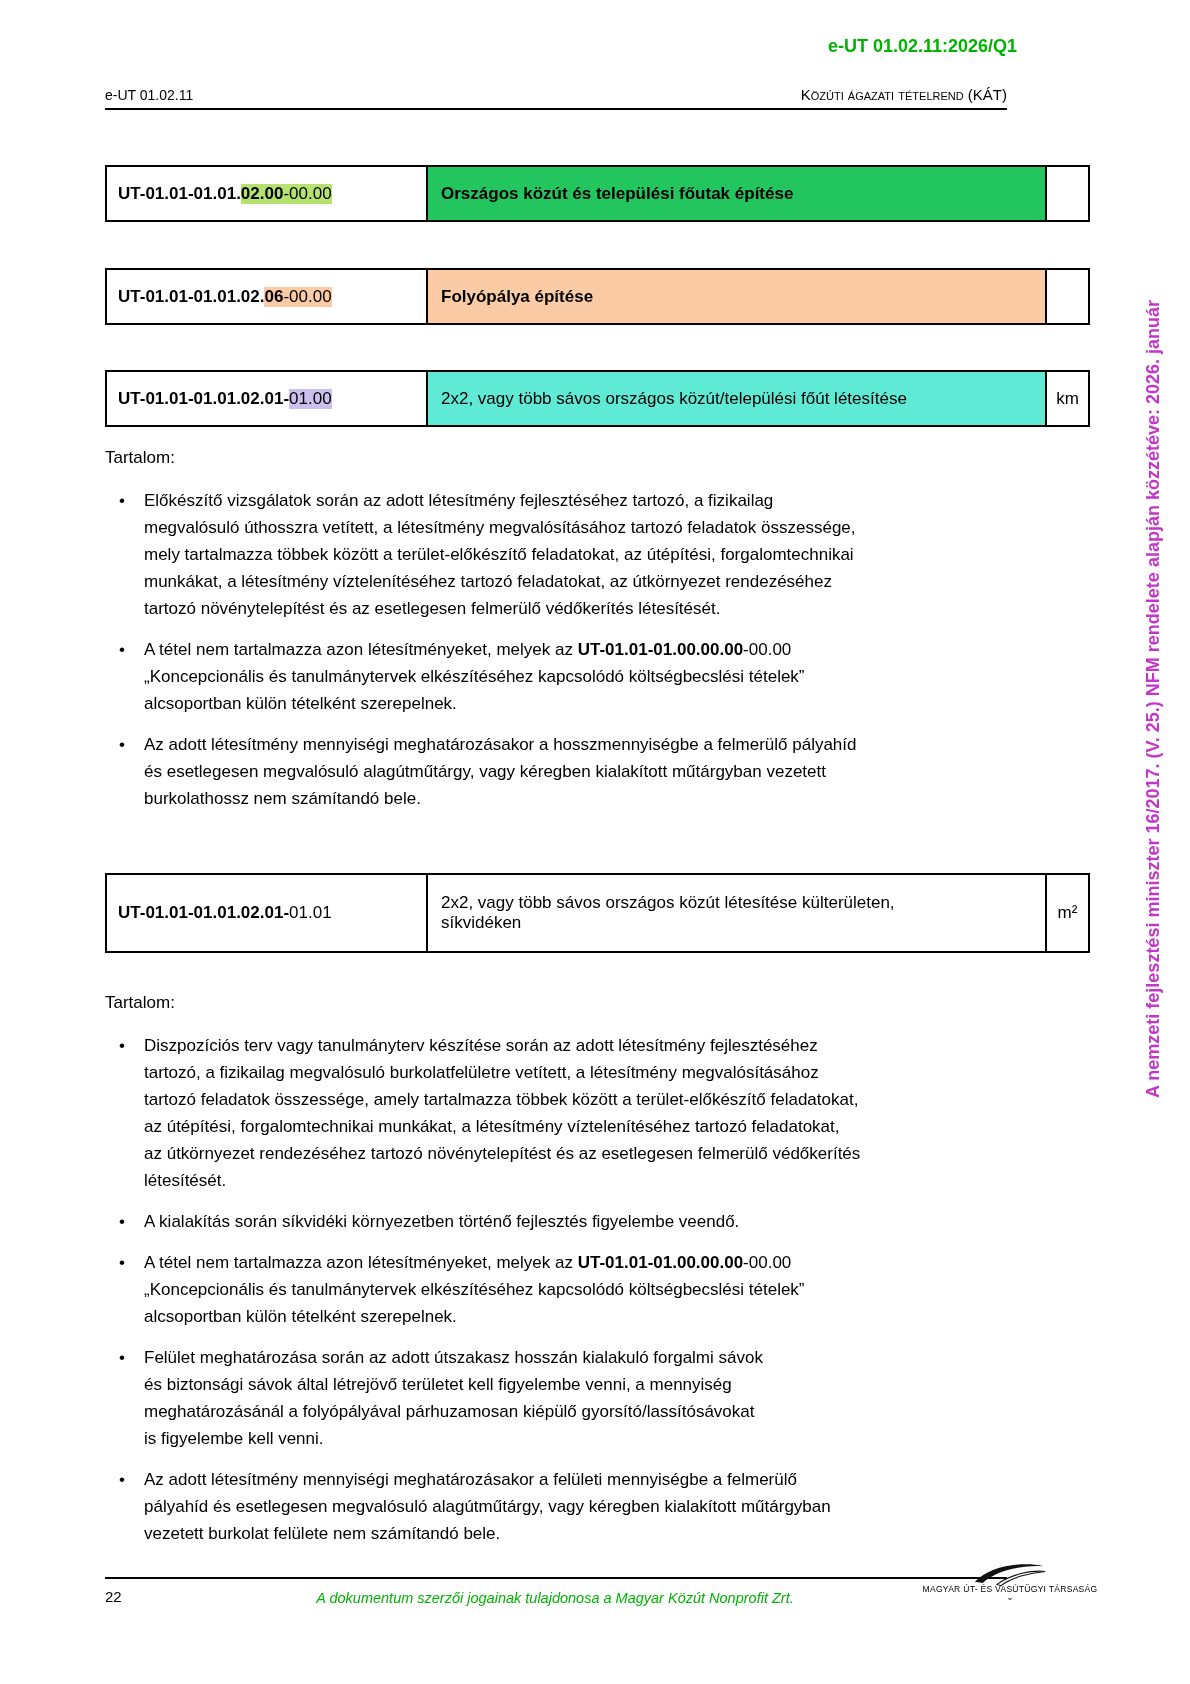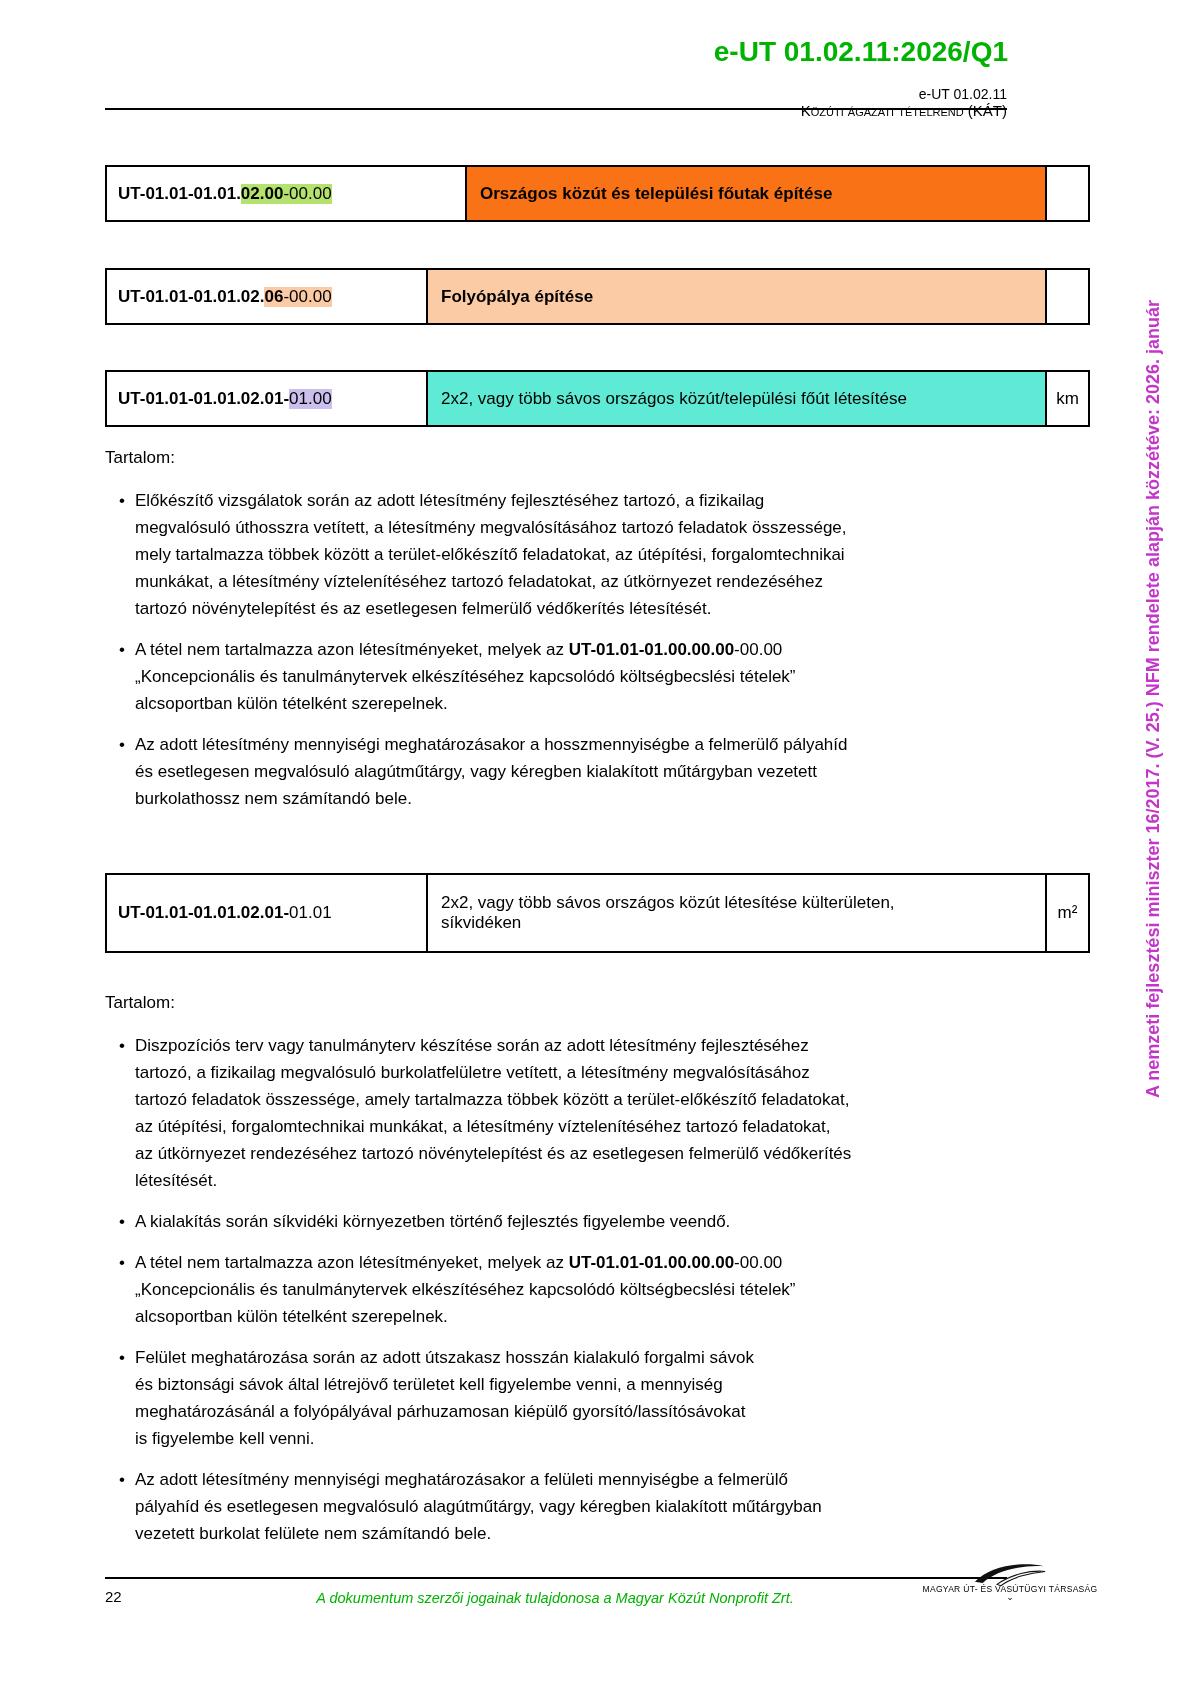--- a/index.html
+++ b/index.html
@@ -7,28 +7,27 @@
     position:relative;
     width:1190px;height:1684px;
     margin:0 auto;
     background:#ffffff;
     font-family:"Liberation Sans","DejaVu Sans",sans-serif;
     color:#000;
     overflow:hidden;
   }
   
   .doc-code-top{
-    position:absolute;top:36px;left:106px;width:902px;
-    text-align:right;font-size:28px;font-weight:bold;
+    position:absolute;top:36px;left:115px;width:902px;
+    text-align:right;font-size:18px;font-weight:bold;
   }
   .header-row{
     position:absolute;top:86px;left:105px;width:902px;
     display:flex;justify-content:space-between;align-items:flex-end;
     font-size:14px;
-    flex-direction:column;
   }
   .header-right{font-variant:small-caps;font-size:15px;}
   .rule{
     position:absolute;left:105px;width:902px;height:0;
     border-top:2px solid #000;
   }
   .rule.top{top:108px;}
   .rule.bottom{top:1577px;}
   
   .kat-table{
@@ -54,21 +53,21 @@
   .section-heading{
     position:absolute;left:105px;font-size:17px;
   }
   .bullets{
     position:absolute;left:105px;width:920px;
     display:flex;flex-direction:column;gap:14px;
     font-size:17px;line-height:27px;
   }
   .bullet-row{display:flex;}
   .bullet-dot{width:30px;padding-left:14px;box-sizing:border-box;flex:none;}
-  .bullet-text{white-space:pre-wrap;}
+  .bullet-text{white-space:pre-wrap;margin-left:9px;}
   .bold{font-weight:bold;}
   
   .side-note{
     position:absolute;top:148px;right:26px;height:950px;
     writing-mode:vertical-rl;transform:rotate(180deg);
     font-size:18px;font-weight:bold;white-space:nowrap;
   }
   
   .page-number{
     position:absolute;left:105px;top:1588px;font-size:15px;
@@ -100,21 +99,21 @@
     <span class="header-right">Közúti ágazati tételrend (KÁT)</span>
   </div>
   <div class="rule top"></div>
 
   <div class="kat-table" style="top:165px;height:57px;">
     <div class="cell code">
         <span>UT-01.01-01.01.</span>
         <span style="background: rgb(181, 226, 110);">02.00</span>
         <span class="seg-regular" style="background: rgb(181, 226, 110);">-00.00</span>
       </div>
-    <div class="cell desc bold" style="background: #f97316; margin-left: 39px;">Országos közút és települési főutak építése</div>
+    <div class="cell desc bold" style="background: #22c55e;">Országos közút és települési főutak építése</div>
     <div class="cell unit"></div>
   </div>
 
   <div class="kat-table" style="top:268px;height:57px;">
     <div class="cell code">
         <span>UT-01.01-01.01.02.</span>
         <span style="background: rgb(251, 203, 166);">06</span>
         <span class="seg-regular" style="background: rgb(251, 203, 166);">-00.00</span>
       </div>
     <div class="cell desc bold" style="background: rgb(251, 203, 166);">Folyópálya építése</div>

